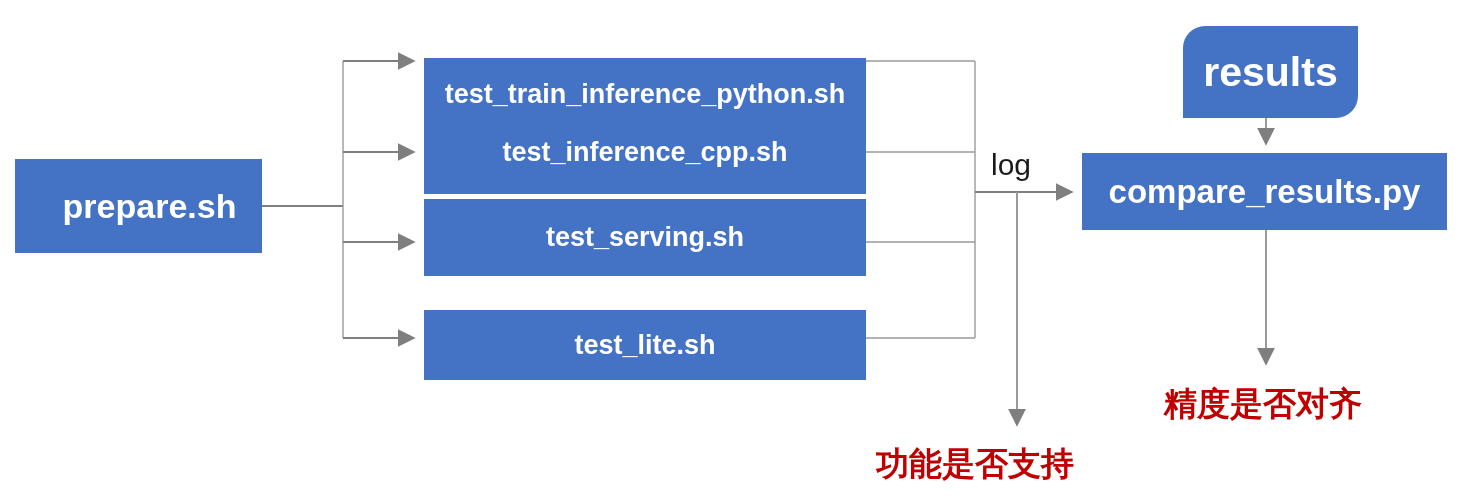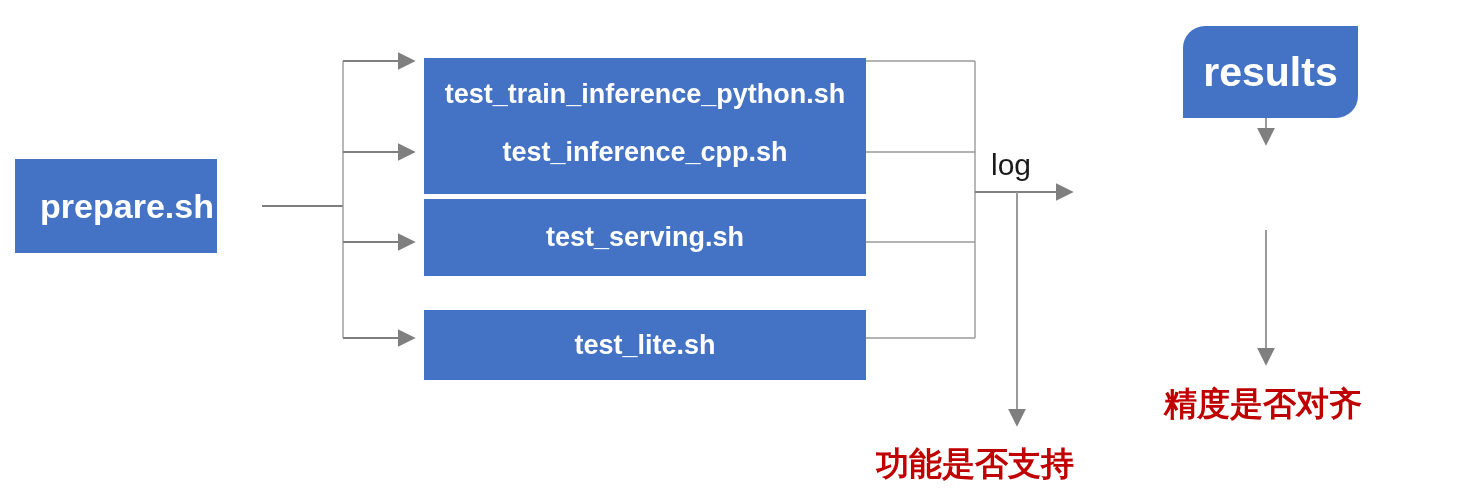--- a/index.html
+++ b/index.html
@@ -26,21 +26,21 @@
     background: var(--node-blue, #4472c4);
     color: #ffffff;
     font-weight: bold;
     display: flex;
     align-items: center;
     justify-content: center;
     text-align: center;
     box-sizing: border-box;
     white-space: nowrap;
   }
-  .node-prepare       { left: 15px;   top: 159px; width: 202px; height: 94px; font-size: 34px; padding-left: 22px; }
+  .node-prepare       { left: 15px;   top: 159px; width: 247px; height: 94px; font-size: 34px; padding-left: 22px; }
   .node-test          { left: 424px;  width: 442px; font-size: 27px; }
   .node-test-1        { top: 25px;  height: 72px; margin-top: 33px; }
   .node-test-2        { top: 111px; height: 83px; }
   .node-test-3        { top: 199px; height: 77px; }
   .node-test-4        { top: 310px; height: 70px; }
   .node-results       { left: 1183px; top: 26px;  width: 175px; height: 92px; font-size: 41px;
                         border-radius: 22px 0 22px 0; }
   .node-compare       { left: 1082px; top: 153px; width: 365px; height: 77px; font-size: 33px; }
   .edge-label {
     position: absolute;
@@ -100,20 +100,21 @@
   <div class="node node-test node-test-1">test_train_inference_python.sh</div>
 
   <div class="node node-test node-test-2">test_inference_cpp.sh</div>
 
   <div class="node node-test node-test-3">test_serving.sh</div>
 
   <div class="node node-test node-test-4">test_lite.sh</div>
 
   <div class="node node-results">results</div>
 
+  <div class="node node-compare">compare_results.py</div>
 
   <div class="edge-label label-log">log</div>
 
   <div class="annotation label-function">功能是否支持</div>
 
   <div class="annotation label-precision">精度是否对齐</div>
 
 </div>
 
 </body></html>

